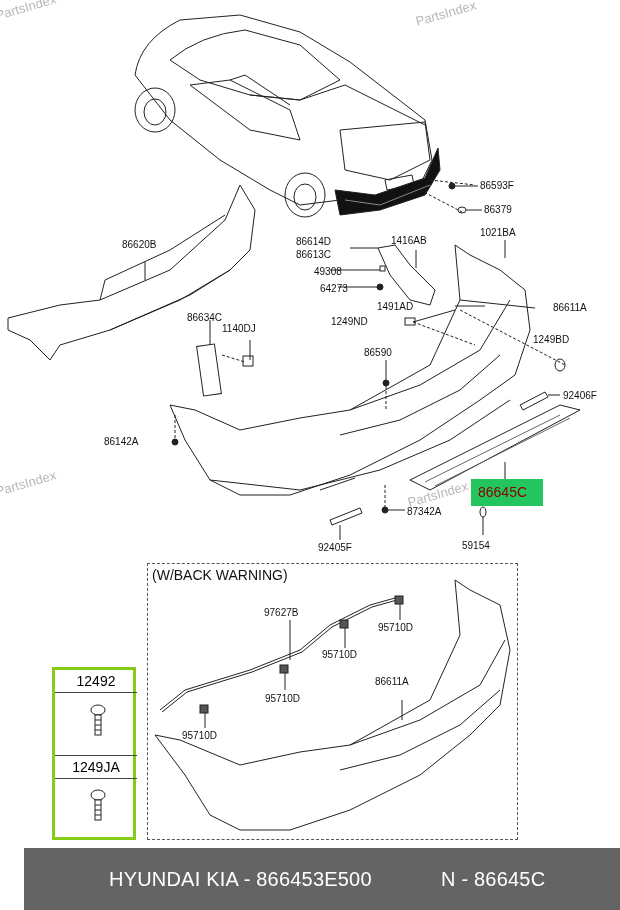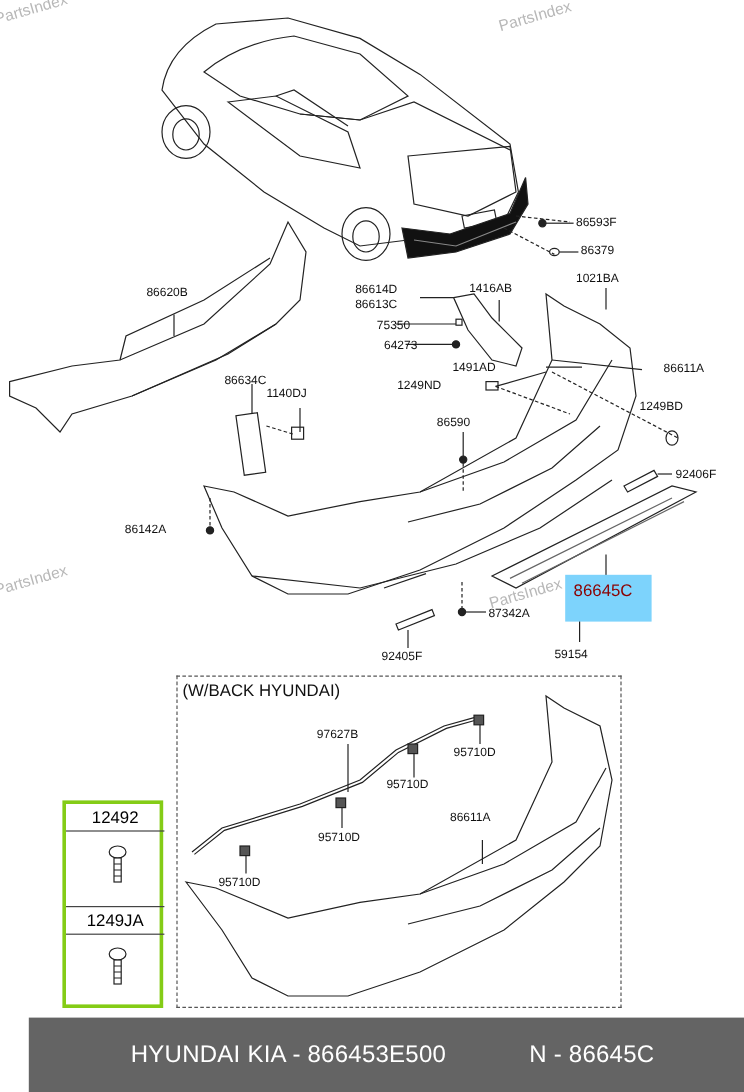--- a/index.html
+++ b/index.html
@@ -1,20 +1,20 @@
 <!DOCTYPE html>
 <html><head>
 <meta charset="utf-8">
 <style>
   html,body{margin:0;padding:0;background:#fff;}
   body{width:620px;height:910px;position:relative;overflow:hidden;font-family:"Liberation Sans",sans-serif;}
   #diagram{position:absolute;left:0;top:0;width:620px;height:848px;}
   .lbl{position:absolute;font-size:10px;line-height:16px;color:#111;white-space:nowrap;}
   .wm{position:absolute;font-size:13px;color:#b8b8b8;transform:rotate(-16deg);transform-origin:left bottom;white-space:nowrap;}
-  .hl{position:absolute;left:471px;top:479px;width:72px;height:39px;background:#7dd3fc;}
+  .hl{position:absolute;left:471px;top:479px;width:72px;height:27px;background:#22c55e;}
   .hl span{position:absolute;left:7px;top:5px;font-size:14px;color:#8b0000;}
   #inset{position:absolute;left:147px;top:563px;width:371px;height:277px;border:1px dashed #555;box-sizing:border-box;}
   #inset-title{position:absolute;left:152px;top:567px;font-size:14px;color:#111;}
   #box{position:absolute;left:52px;top:667px;width:84px;height:173px;border:3px solid #84cc16;box-sizing:border-box;}
   .boxcell{position:absolute;left:0;width:82px;border-bottom:1px solid #444;text-align:center;font-size:14px;line-height:22px;}
   #footer{position:absolute;left:0;top:848px;width:620px;height:62px;background:#646464;color:#fff;margin-left:24px;}
   #footer span{position:absolute;top:20px;font-size:20px;letter-spacing:0.2px;}
 </style>
 </head>
 <body>
@@ -138,38 +138,38 @@
   <div class="wm" style="left:410px;top:495px;">PartsIndex</div>
 
   
   <div class="lbl" style="left:480px;top:178px;">86593F</div>
   <div class="lbl" style="left:484px;top:202px;">86379</div>
   <div class="lbl" style="left:122px;top:237px;">86620B</div>
   <div class="lbl" style="left:296px;top:234px;">86614D</div>
   <div class="lbl" style="left:296px;top:247px;">86613C</div>
   <div class="lbl" style="left:391px;top:233px;">1416AB</div>
   <div class="lbl" style="left:480px;top:225px;">1021BA</div>
-  <div class="lbl" style="left:314px;top:264px;">75350</div>
+  <div class="lbl" style="left:314px;top:264px;">49308</div>
   <div class="lbl" style="left:320px;top:281px;">64273</div>
   <div class="lbl" style="left:377px;top:299px;">1491AD</div>
   <div class="lbl" style="left:553px;top:300px;">86611A</div>
   <div class="lbl" style="left:331px;top:314px;">1249ND</div>
   <div class="lbl" style="left:187px;top:310px;">86634C</div>
   <div class="lbl" style="left:222px;top:321px;">1140DJ</div>
   <div class="lbl" style="left:533px;top:332px;">1249BD</div>
   <div class="lbl" style="left:364px;top:345px;">86590</div>
   <div class="lbl" style="left:563px;top:388px;">92406F</div>
   <div class="lbl" style="left:104px;top:434px;">86142A</div>
   <div class="lbl" style="left:407px;top:504px;">87342A</div>
   <div class="lbl" style="left:318px;top:540px;">92405F</div>
   <div class="lbl" style="left:462px;top:538px;">59154</div>
 
   
   <div id="inset"></div>
-  <div id="inset-title">(W/BACK HYUNDAI)</div>
+  <div id="inset-title">(W/BACK WARNING)</div>
   <div class="lbl" style="left:264px;top:605px;">97627B</div>
   <div class="lbl" style="left:378px;top:620px;">95710D</div>
   <div class="lbl" style="left:322px;top:647px;">95710D</div>
   <div class="lbl" style="left:265px;top:691px;">95710D</div>
   <div class="lbl" style="left:182px;top:728px;">95710D</div>
   <div class="lbl" style="left:375px;top:674px;">86611A</div>
 
   
   <div id="box">
     <div class="boxcell" style="top:0;">12492</div>

